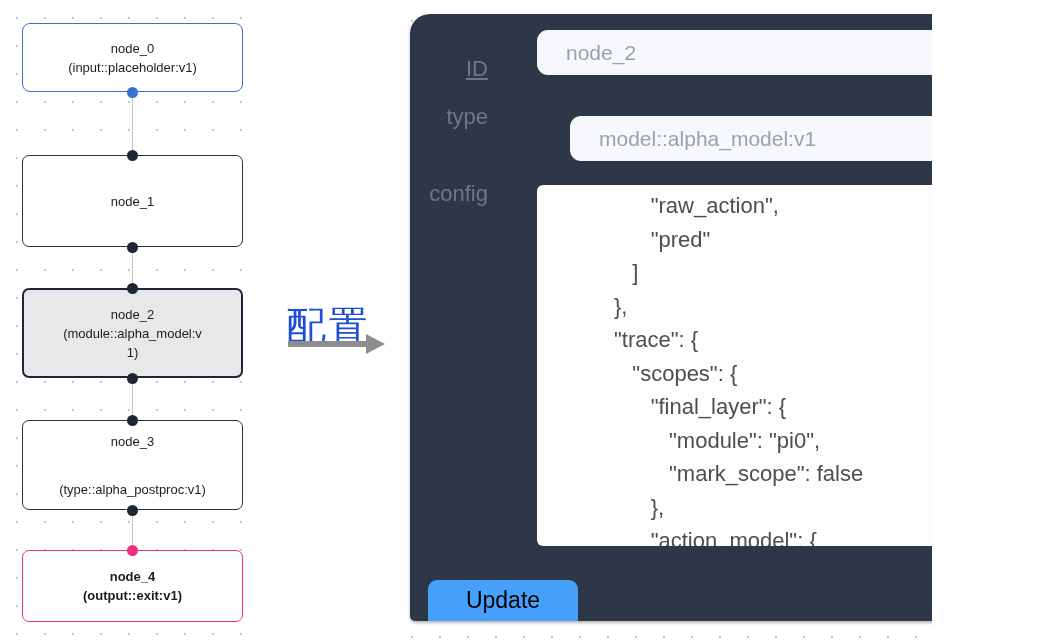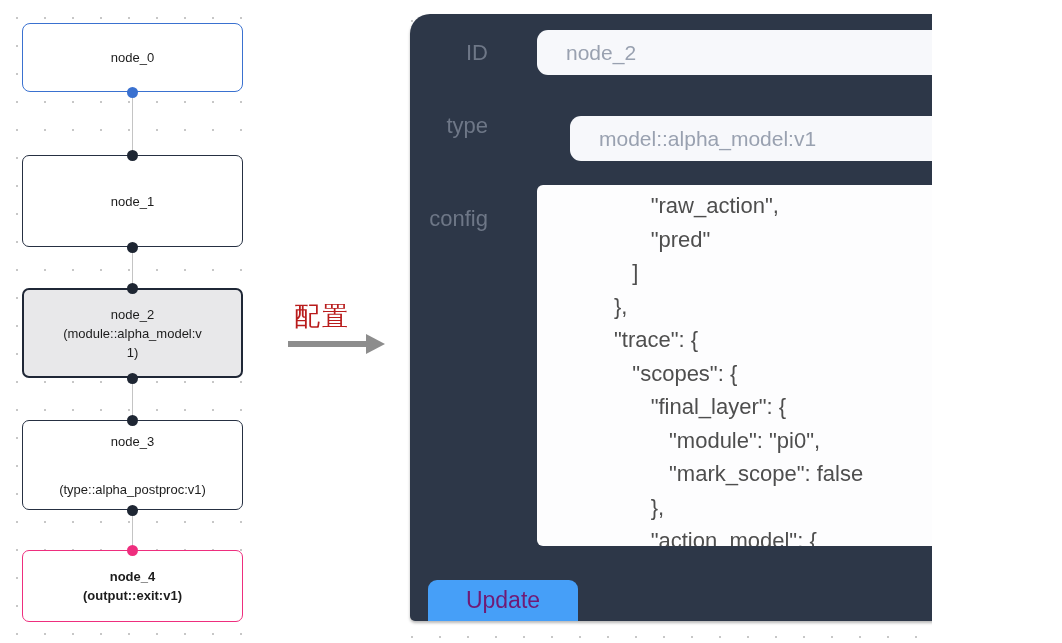--- a/index.html
+++ b/index.html
@@ -67,25 +67,25 @@
     height: 11px;
     border-radius: 50%;
     background: #1e2633;
   }
   .handle.blue { background: #3a71d0; }
   .handle.pink { background: #ee2e7e; }
 
   
   #transition-label {
     position: absolute;
-    left: 294px;
+    left: 286px;
     top: 299px;
-    font-size: 26px;
+    font-size: 40px;
     letter-spacing: 2px;
-    color: #b91c1c;
+    color: #1d4ed8;
   }
   #config-arrow { position: absolute; left: 286px; top: 333px; }
 
   
   #config-panel {
     position: absolute;
     left: 410px;
     top: 14px;
     width: 638px;
     height: 607px;
@@ -94,23 +94,23 @@
     box-shadow: 0 2px 3px rgba(0,0,0,0.28);
   }
   .field-label {
     position: absolute;
     left: 0;
     width: 78px;
     text-align: right;
     font-size: 22px;
     color: #6e7787;
   }
-  #id-label   { top: 26px; }
-  #type-label { top: 99px; padding-left: 28px; }
-  #config-label { top: 192px; }
+  #id-label   { top: 42px; text-decoration: underline; }
+  #type-label { top: 90px; padding-left: 28px; }
+  #config-label { top: 167px; }
 
   .text-input {
     position: absolute;
     left: 127px;
     width: 495px;
     height: 45px;
     background: #f7f8fb;
     border: none;
     outline: none;
     border-radius: 11px;
@@ -164,39 +164,40 @@
 
   #update-button {
     position: absolute;
     left: 18px;
     top: 566px;
     width: 150px;
     height: 41px;
     border: none;
     border-radius: 9px 9px 0 0;
     background: #469ff8;
-    color: #701a75;
+    color: #000000;
     font-family: "Liberation Sans", "DejaVu Sans", sans-serif;
     font-size: 23px;
     cursor: pointer;
   }
 </style>
 </head>
 <body>
 
 <div id="stage">
 
   <div id="left-canvas" class="dots">
     <div class="edge" id="edge-0"></div>
     <div class="edge" id="edge-1"></div>
     <div class="edge" id="edge-2"></div>
     <div class="edge" id="edge-3"></div>
 
     <div class="flow-node" id="node-0">
       <div>node_0</div>
+      <div>(input::placeholder:v1)</div>
     </div>
     <div class="flow-node" id="node-1">
       <div>node_1</div>
     </div>
     <div class="flow-node" id="node-2">
       <div>node_2</div>
       <div>(module::alpha_model:v1)</div>
     </div>
     <div class="flow-node" id="node-3">
       <div>node_3</div>

